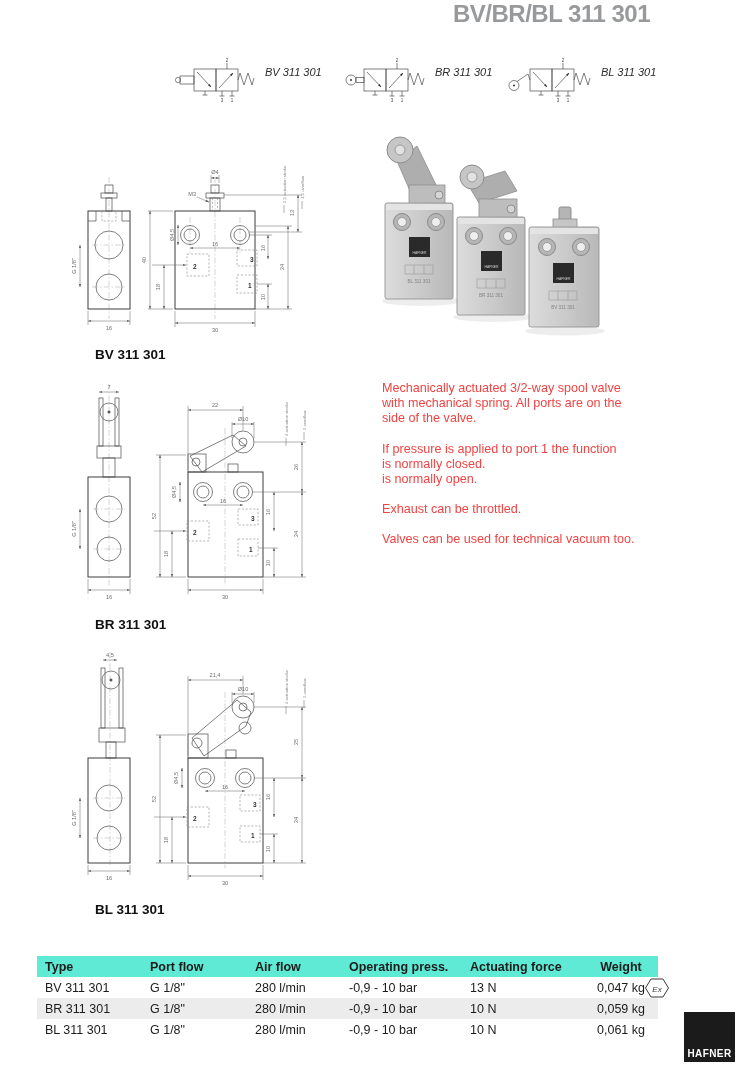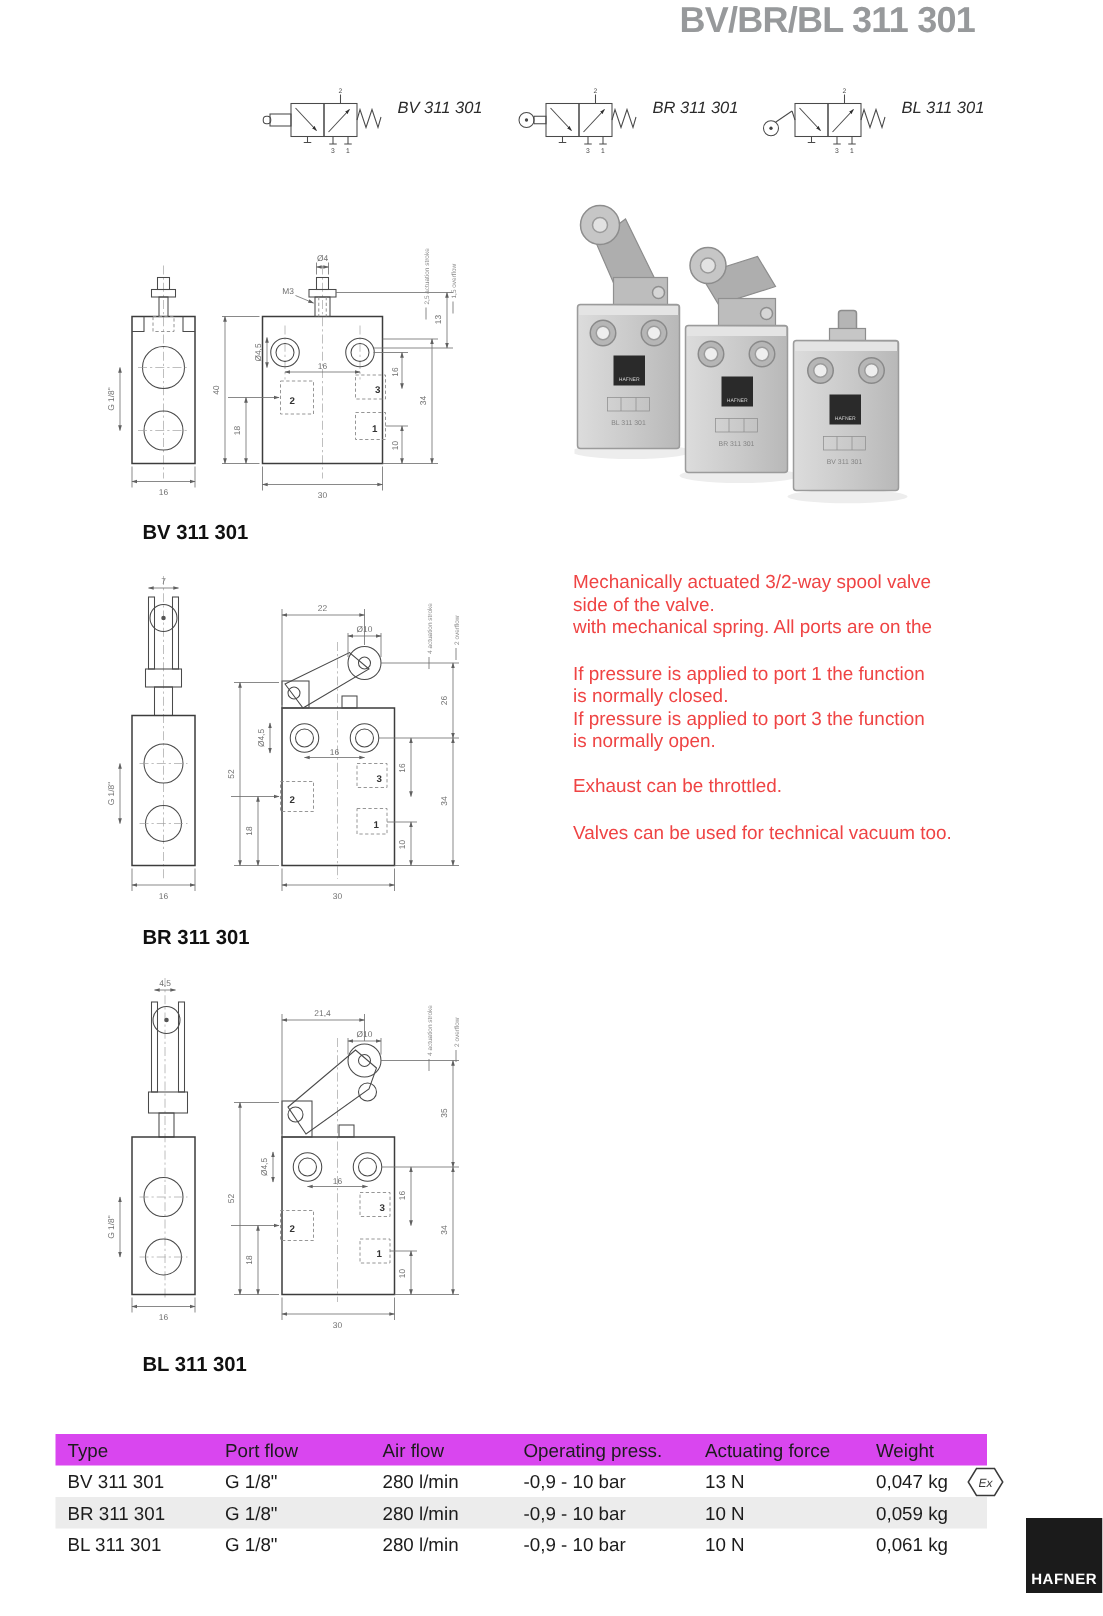--- a/index.html
+++ b/index.html
@@ -8,24 +8,24 @@
   .abs{position:absolute;}
   #page-title{position:absolute;top:0px;right:85px;font-size:24px;font-weight:bold;
               color:#97999b;letter-spacing:-0.5px;white-space:nowrap;}
   .sym{position:absolute;display:flex;align-items:flex-start;}
   .sym-label{font-style:italic;font-size:11px;color:#2a2a2a;margin-left:3px;margin-top:9px;white-space:nowrap;}
   .caption{position:absolute;font-size:13.5px;font-weight:bold;color:#101010;white-space:nowrap;}
   .desc{position:absolute;left:382px;top:366px;width:302px;font-size:12.6px;line-height:15.2px;color:#ef4444;}
   .desc p{margin:0 0 15px 0;}
   .spec-table{position:absolute;left:37px;top:956px;width:621px;font-size:12.5px;color:#1c1c1c;}
   .tr{display:flex;height:21px;align-items:center;}
-  .tr.head{background:#d946ef;font-weight:normal;}
+  .tr.head{background:#5eead4;font-weight:bold;}
   .tr.shade{background:#ececec;}
   .td{box-sizing:border-box;padding-left:8px;white-space:nowrap;}
-  .c0{width:105px;} .c1{width:105px;} .c2{width:94px;} .c3{width:121px;} .c4{width:114px;} .c5{width:82px;}
+  .c0{width:105px;} .c1{width:105px;} .c2{width:94px;} .c3{width:121px;} .c4{width:114px;} .c5{width:82px;text-align:center;}
   .logo{position:absolute;left:684px;top:1012px;width:51px;height:50px;background:#1b1b1b;}
   .logo span{position:absolute;bottom:3px;left:0;right:0;text-align:center;color:#ffffff;
              font-size:10px;font-weight:bold;letter-spacing:0.4px;}
   svg{display:block;}
   svg text{font-family:"Liberation Sans",sans-serif;}
   .body{fill:none;stroke:#3c3c3c;stroke-width:1;}
   .thin{fill:none;stroke:#4a4a4a;stroke-width:0.7;}
   .dim{fill:none;stroke:#707070;stroke-width:0.55;}
   .dash{fill:none;stroke:#8a8a8a;stroke-width:0.6;stroke-dasharray:2.2,1.6;}
   .cl{fill:none;stroke:#a0a0a0;stroke-width:0.45;stroke-dasharray:6,2,1.5,2;}
@@ -287,28 +287,27 @@
     <line x1="244" y1="58" x2="244" y2="66" class="dim"></line>
       <line x1="262" y1="54" x2="262" y2="62" class="dim"></line>
   </g>
 </svg>
 <div class="caption" style="left:95px;top:347px;">BV 311 301</div>
 
 <div class="desc">
   <p>
     </p>
     <div>Mechanically actuated 3/2-way spool valve</div>
+    <div>with mechanical spring. All ports are on the</div>
     <div>side of the valve.</div>
-    <div>with mechanical spring. All ports are on the</div>
   <p></p>
   <p>
     </p>
     <div>If pressure is applied to port 1 the function</div>
     <div>is normally closed.</div>
-    <div>If pressure is applied to port 3 the function</div>
     <div>is normally open.</div>
   <p></p>
   <p>
     </p>
   <p></p>
   <p>
     </p>
     <div>Exhaust can be throttled.</div>
   <p></p>
   <p>

